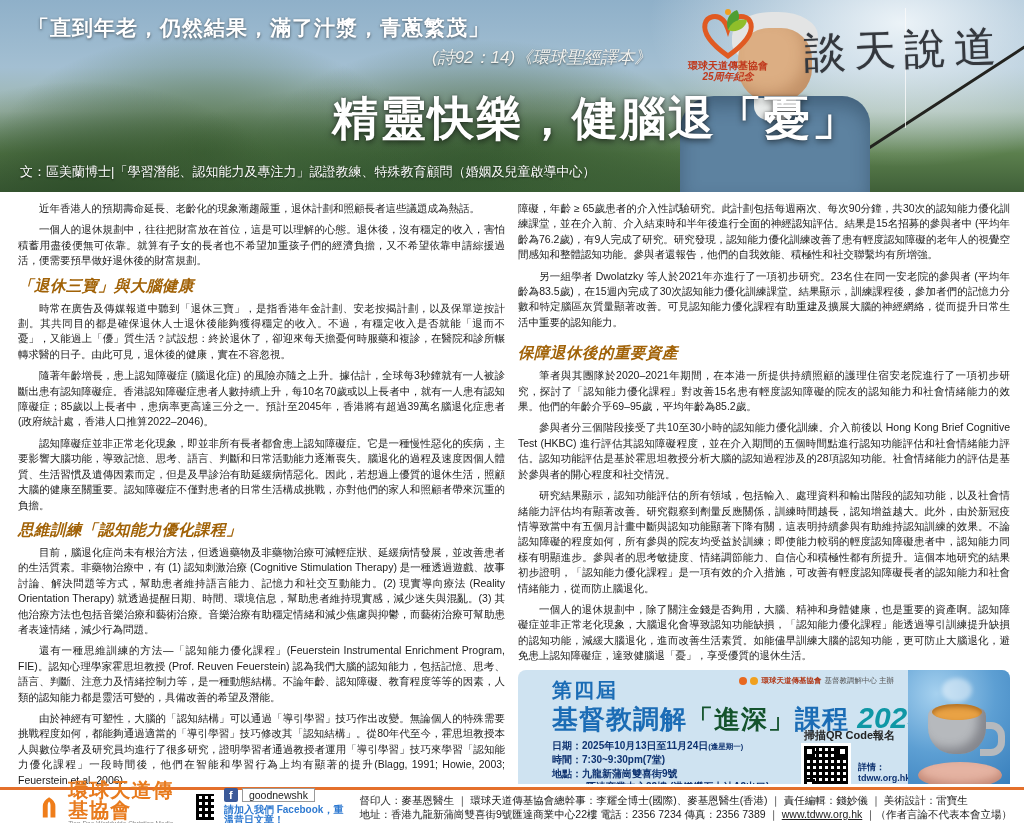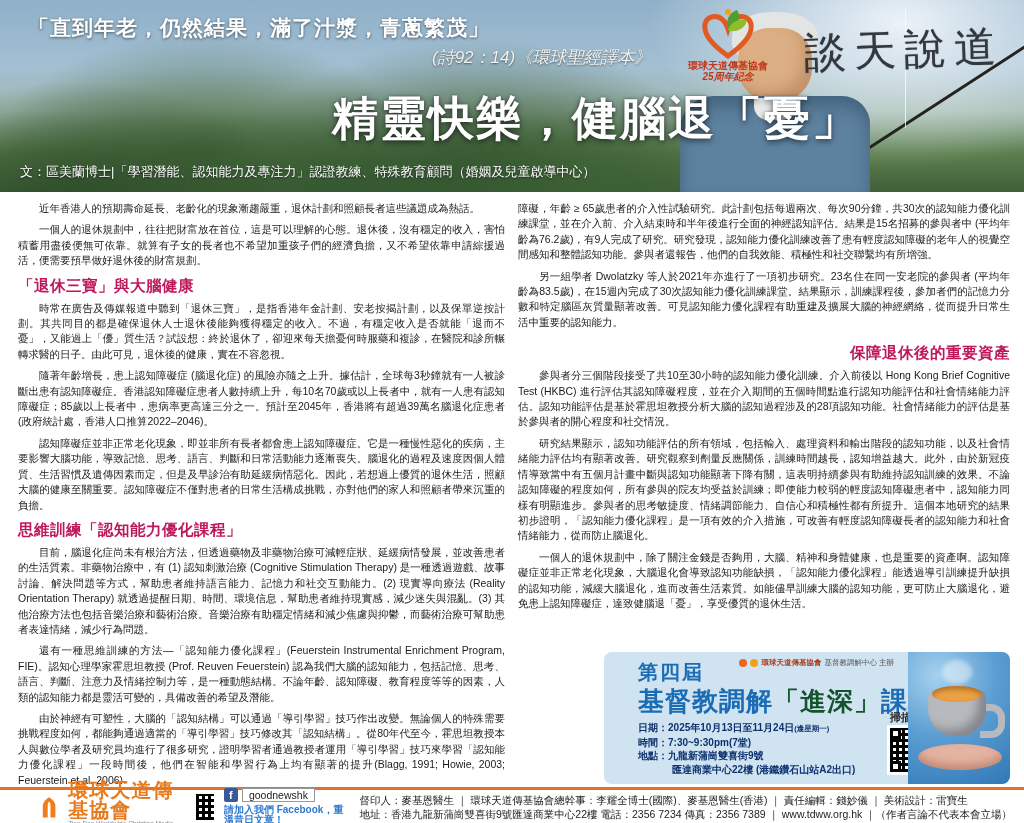--- a/index.html
+++ b/index.html
@@ -39,25 +39,25 @@
             font-size:42px;color:#34383e;letter-spacing:8px;transform:rotate(-2deg);
             text-shadow:0 0 1px rgba(52,56,62,.6);}
   .main-title{position:absolute;left:332px;top:88px;font-size:46px;font-weight:800;color:#ffffff;
               letter-spacing:2px;text-shadow:0 2px 6px rgba(0,0,0,.6),0 0 2px rgba(0,0,0,.4);}
   .byline{position:absolute;left:20px;top:163px;color:#ffffff;font-size:13px;
           text-shadow:0 1px 2px rgba(0,0,0,.65);}
   
   .content{position:absolute;top:192px;left:0;right:0;bottom:39px;display:flex;gap:13px;
            padding:9px 14px 0 18px;overflow:hidden;box-sizing:border-box;}
   .col-left{width:487px;flex:none;}
-  .col-right{width:492px;flex:none;display:flex;flex-direction:column;align-items:flex-end;}
+  .col-right{width:492px;flex:none;display:flex;flex-direction:column;}
   .para{margin:0 0 6px;text-indent:2em;text-align:justify;font-size:10.5px;line-height:15.4px;
         color:#1b1b1b;}
   .para.cont{text-indent:0;}
-  .sec-h{font-size:15.5px;font-weight:bold;color:#be185d;margin:7px 0 4px;letter-spacing:.5px;}
+  .sec-h{font-size:15.5px;font-weight:bold;color:#a16207;margin:7px 0 4px;letter-spacing:.5px;font-style:italic;}
   
   .ad{position:relative;margin-top:auto;height:132px;background:#cfe3f1;border-radius:8px;
       overflow:hidden;flex:none;}
   .ad-host{position:absolute;right:116px;top:6px;font-size:7.5px;color:#555;display:flex;
            align-items:center;gap:3px;}
   .ad-host .dot{width:8px;height:8px;border-radius:50%;background:#e8681f;display:inline-block;}
   .ad-host .dot.g{background:#f0a01e;}
   .ad-host b{color:#b03a1a;}
   .ad-title{padding:10px 0 0 34px;line-height:1;}
   .ad-t1{font-size:20px;font-weight:800;color:#1b6cb5;letter-spacing:2px;}
@@ -100,21 +100,21 @@
   .f-org-name{font-size:20px;font-weight:800;color:#e87b1e;letter-spacing:1px;}
   .f-org-en{font-size:6.5px;color:#8a8a8a;margin-top:1px;}
   .qr.small{width:26px;height:26px;outline:none;background-size:auto, auto;}
   .fb{line-height:1;}
   .fb-row{display:flex;align-items:center;gap:4px;}
   .fb-icon{width:14px;height:14px;background:#3b5998;color:#fff;font-weight:bold;font-size:11px;
            text-align:center;line-height:14px;border-radius:2px;}
   .fb-handle{border:1px solid #999;padding:1px 6px;font-size:10.5px;color:#222;background:#fff;}
   .fb-invite{margin-top:3px;font-size:10px;font-weight:bold;color:#2f7ad1;}
   .f-credits{margin-left:auto;font-size:10.5px;color:#222;line-height:14px;white-space:nowrap;}
-  .f-credits .url{color:#222;}
+  .f-credits .url{color:#222;text-decoration:underline;}
 </style>
 </head>
 <body>
 
 <div class="page">
 
   <div class="header">
     <div class="rod"></div>
     <div class="rod2"></div>
     <div class="man">
@@ -153,20 +153,21 @@
       <p class="para">目前，腦退化症尚未有根治方法，但透過藥物及非藥物治療可減輕症狀、延緩病情發展，並改善患者的生活質素。非藥物治療中，有 (1) 認知刺激治療 (Cognitive Stimulation Therapy) 是一種透過遊戲、故事討論、解決問題等方式，幫助患者維持語言能力、記憶力和社交互動能力。(2) 現實導向療法 (Reality Orientation Therapy) 就透過提醒日期、時間、環境信息，幫助患者維持現實感，減少迷失與混亂。(3) 其他治療方法也包括音樂治療和藝術治療。音樂治療有助穩定情緒和減少焦慮與抑鬱，而藝術治療可幫助患者表達情緒，減少行為問題。</p>
       <p class="para">還有一種思維訓練的方法—「認知能力優化課程」(Feuerstein Instrumental Enrichment Program, FIE)。認知心理學家霍思坦教授 (Prof. Reuven Feuerstein) 認為我們大腦的認知能力，包括記憶、思考、語言、判斷、注意力及情緒控制力等，是一種動態結構。不論年齡、認知障礙、教育程度等等的因素，人類的認知能力都是靈活可變的，具備改善的希望及潛能。</p>
       <p class="para">由於神經有可塑性，大腦的「認知結構」可以通過「導引學習」技巧作出改變。無論個人的特殊需要挑戰程度如何，都能夠通過適當的「導引學習」技巧修改其「認知結構」。從80年代至今，霍思坦教授本人與數位學者及研究員均進行了很多研究，證明學習者通過教授者運用「導引學習」技巧來學習「認知能力優化課程」一段時間後，他們在智能和學習行為上均有顯著的提升(Blagg, 1991; Howie, 2003; Feuerstein et al. 2006)。</p>
 
     </div>
 
     <div class="col-right">
       <p class="para cont">障礙，年齡 ≥ 65歲患者的介入性試驗研究。此計劃包括每週兩次、每次90分鐘，共30次的認知能力優化訓練課堂，並在介入前、介入結束時和半年後進行全面的神經認知評估。結果是15名招募的參與者中 (平均年齡為76.2歲)，有9人完成了研究。研究發現，認知能力優化訓練改善了患有輕度認知障礙的老年人的視覺空間感知和整體認知功能。參與者還報告，他們的自我效能、積極性和社交聯繫均有所增強。</p>
       <p class="para">另一組學者 Dwolatzky 等人於2021年亦進行了一項初步研究。23名住在同一安老院的參與者 (平均年齡為83.5歲)，在15週內完成了30次認知能力優化訓練課堂。結果顯示，訓練課程後，參加者們的記憶力分數和特定腦區灰質量顯著改善。可見認知能力優化課程有助重建及擴展大腦的神經網絡，從而提升日常生活中重要的認知能力。</p>
       <div class="sec-h">保障退休後的重要資產</div>
+      <p class="para">筆者與其團隊於2020–2021年期間，在本港一所提供持續照顧的護理住宿安老院進行了一項初步研究，探討了「認知能力優化課程」對改善15名患有輕度認知障礙的院友的認知能力和社會情緒能力的效果。他們的年齡介乎69–95歲，平均年齡為85.2歲。</p>
       <p class="para">參與者分三個階段接受了共10至30小時的認知能力優化訓練。介入前後以 Hong Kong Brief Cognitive Test (HKBC) 進行評估其認知障礙程度，並在介入期間的五個時間點進行認知功能評估和社會情緒能力評估。認知功能評估是基於霍思坦教授分析大腦的認知過程涉及的28項認知功能。社會情緒能力的評估是基於參與者的開心程度和社交情況。</p>
       <p class="para">研究結果顯示，認知功能評估的所有領域，包括輸入、處理資料和輸出階段的認知功能，以及社會情緒能力評估均有顯著改善。研究觀察到劑量反應關係，訓練時間越長，認知增益越大。此外，由於新冠疫情導致當中有五個月計畫中斷與認知功能顯著下降有關，這表明持續參與有助維持認知訓練的效果。不論認知障礙的程度如何，所有參與的院友均受益於訓練；即使能力較弱的輕度認知障礙患者中，認知能力同樣有明顯進步。參與者的思考敏捷度、情緒調節能力、自信心和積極性都有所提升。這個本地研究的結果初步證明，「認知能力優化課程」是一項有效的介入措施，可改善有輕度認知障礙長者的認知能力和社會情緒能力，從而防止腦退化。</p>
       <p class="para">一個人的退休規劃中，除了關注金錢是否夠用，大腦、精神和身體健康，也是重要的資產啊。認知障礙症並非正常老化現象，大腦退化會導致認知功能缺損，「認知能力優化課程」能透過導引訓練提升缺損的認知功能，減緩大腦退化，進而改善生活素質。如能儘早訓練大腦的認知功能，更可防止大腦退化，避免患上認知障礙症，達致健腦退「憂」，享受優質的退休生活。</p>
 
       <div class="ad">
         <div class="ad-host">
           <span class="dot"></span>
           <span class="dot g"></span>
           <b>環球天道傳基協會</b>
           <span>基督教調解中心 主辦</span>

